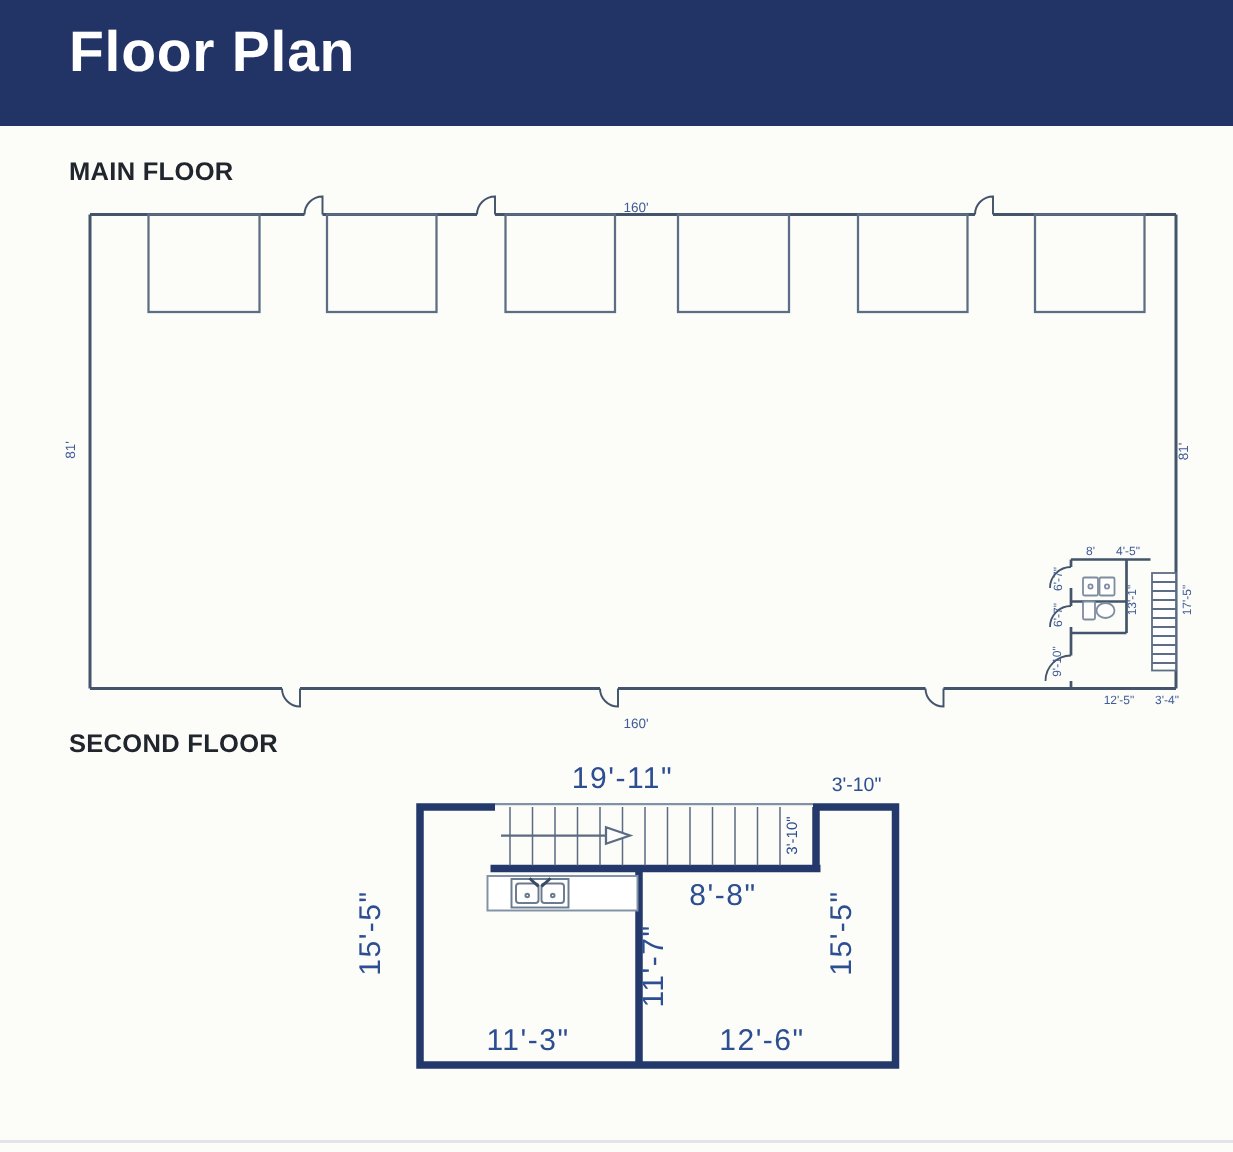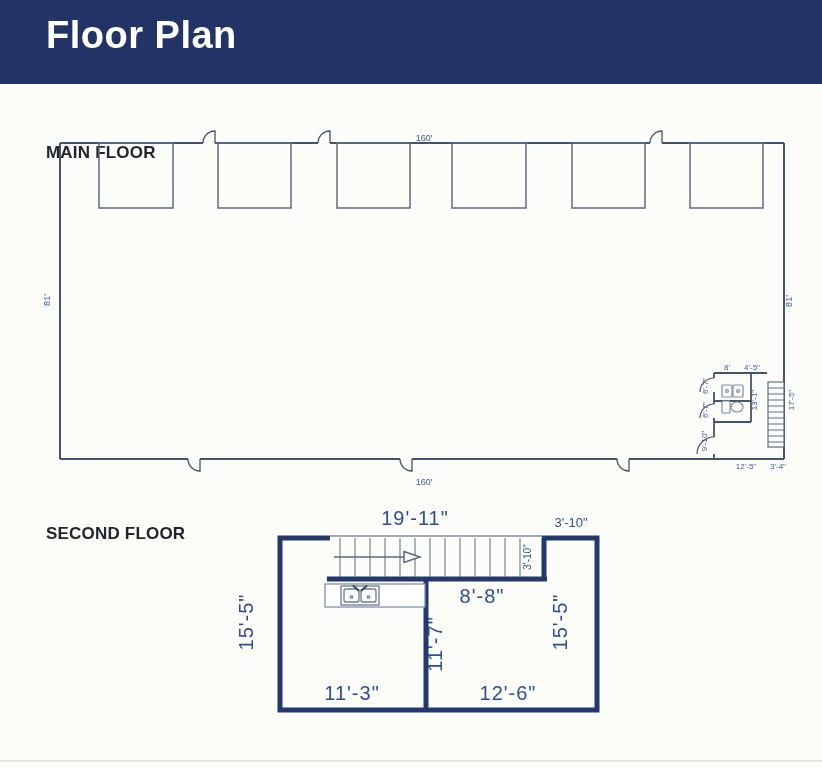--- a/index.html
+++ b/index.html
@@ -15,21 +15,21 @@
     position:absolute;left:0;top:0;width:822px;height:84px;
     background:#223365;
     padding-left:24px;
   }
   .header-title{
     position:absolute;left:46px;top:14px;
     color:#ffffff;font-size:38px;font-weight:700;letter-spacing:.5px;
   }
   .section-heading{
     position:absolute;
-    color:#21262e;font-size:17px;font-weight:700;letter-spacing:.2px;margin-top:38px;
+    color:#21262e;font-size:17px;font-weight:700;letter-spacing:.2px;
   }
   #main-floor-heading{left:46px;top:105px;}
   #second-floor-heading{left:46px;top:486px;}
   svg{position:absolute;left:0;top:0;}
   .dim-sm{fill:#3f5c99;font-size:8px;font-family:"Liberation Sans",sans-serif;}
   .dim-9{fill:#3f5c99;font-size:9px;font-family:"Liberation Sans",sans-serif;}
   .dim-lg{fill:#2d4f91;font-size:20px;letter-spacing:1px;font-family:"Liberation Sans",sans-serif;}
   .dim-md{fill:#2d4f91;font-size:13px;font-family:"Liberation Sans",sans-serif;}
   .dim-xs{fill:#2d4f91;font-size:10px;font-family:"Liberation Sans",sans-serif;}
   .bottom-edge{

